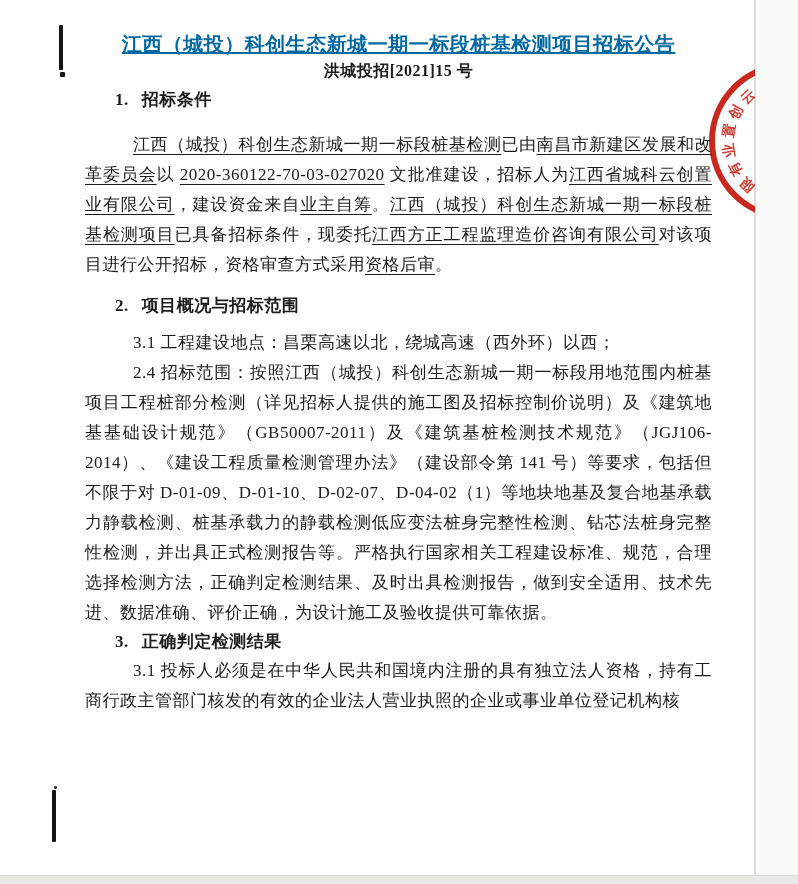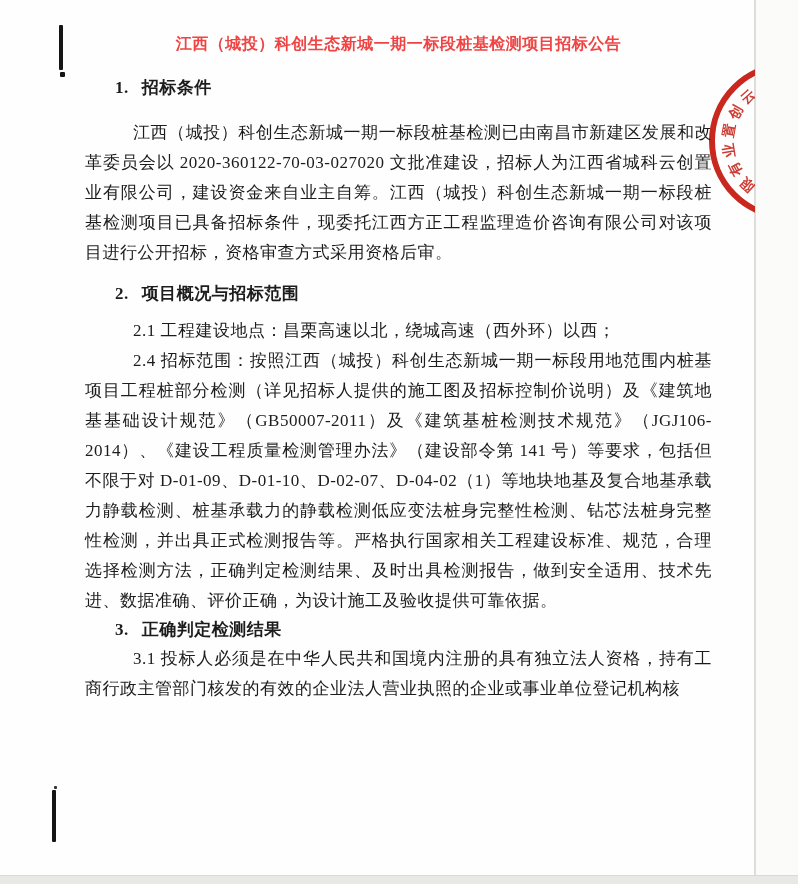--- a/index.html
+++ b/index.html
@@ -17,35 +17,35 @@
 
   
   .artifact { position:absolute; background:#151515; border-radius:1px; }
   .artifact-top-bar   { left:59px; top:25px;  width:4px; height:45px; }
   .artifact-top-dot   { left:60px; top:72px;  width:5px; height:5px; }
   .artifact-bottom-bar{ left:52px; top:790px; width:4px; height:52px; }
   .artifact-bottom-dot{ left:54px; top:786px; width:3px; height:3px; background:#333; }
 
   
   .doc { position:absolute; left:85px; top:30px; width:627px; letter-spacing:0.5px; }
-  .doc-title { font-size:16px; font-weight:bold; text-align:center; line-height:28px; color:#ef4444; }
+  .doc-title { font-size:20px; font-weight:bold; text-align:center; line-height:28px; color:#0369a1;text-decoration:underline; }
   .doc-number { font-size:16px; font-weight:bold; text-align:center; line-height:22px; margin-top:2px; }
 
   #doc-body .block { font-size:17px; }
   #doc-body .heading { font-weight:bold; line-height:28px; padding-left:30px; }
   #doc-body .heading .h-num { display:inline-block; margin-right:13px; }
   #doc-body .paragraph { line-height:30px; text-align:justify; text-indent:48px; }
 
   
-  #doc-body > .block:nth-child(1){ margin-top:16px; }            
+  #doc-body > .block:nth-child(1){ margin-top:4px; }            
   #doc-body > .block:nth-child(2){ margin-top:16px; }           
   #doc-body > .block:nth-child(3){ margin-top:12px; margin-bottom:8px; } 
   #doc-body > .block:nth-child(8){ margin-top:8px; margin-bottom:2px; } 
 
-  .ul { text-underline-offset:4px; text-decoration-thickness:1px; }
+  .ul { text-decoration:underline; text-underline-offset:4px; text-decoration-thickness:1px; }
 
   
   .stamp-wrap { position:absolute; left:660px; top:60px; width:95px; height:162px; overflow:hidden; }
   .stamp-wrap svg { display:block; }
   .stamp-ring { fill:none; stroke-linecap:round; }
   .stamp-glyph { font-family:"DejaVu Sans",sans-serif; font-size:14px; font-weight:bold; opacity:0.9; }
 </style>
 </head>
 <body>
 
@@ -69,24 +69,25 @@
           <text x="73.83557358432856" y="71.44935022831882" transform="rotate(280 73.83557358432856 71.44935022831882)" fill="#c8281e" class="stamp-glyph" text-anchor="middle">置</text>
           <text x="73.67714126726743" y="89.60389557721271" transform="rotate(261 73.67714126726743 89.60389557721271)" fill="#c8281e" class="stamp-glyph" text-anchor="middle">业</text>
           <text x="79.43788239275904" y="106.82093595322401" transform="rotate(242 79.43788239275904 106.82093595322401)" fill="#c8281e" class="stamp-glyph" text-anchor="middle">有</text>
           <text x="90.49009019656259" y="121.22445358905438" transform="rotate(223 90.49009019656259 121.22445358905438)" fill="#c8281e" class="stamp-glyph" text-anchor="middle">限</text>
         </g>
     </svg>
   </div>
 
   <div class="doc">
     <div class="doc-title">江西（城投）科创生态新城一期一标段桩基检测项目招标公告</div>
+    <div class="doc-number">洪城投招[2021]15 号</div>
     <div id="doc-body">
         <div class="block heading"><span class="h-num">1.</span><span>招标条件</span></div>
         <div class="block paragraph"><span class="ul">江西（城投）科创生态新城一期一标段桩基检测</span><span>已由</span><span class="ul">南昌市新建区发展和改革委员会</span><span>以 </span><span class="ul">2020-360122-70-03-027020</span><span> 文批准建设，招标人为</span><span class="ul">江西省城科云创置业有限公司</span><span>，建设资金来自</span><span class="ul">业主自筹</span><span>。</span><span class="ul">江西（城投）科创生态新城一期一标段桩基检测项目</span><span>已具备招标条件，现委托</span><span class="ul">江西方正工程监理造价咨询有限公司</span><span>对该项目进行公开招标，资格审查方式采用</span><span class="ul">资格后审</span><span>。</span></div>
         <div class="block heading"><span class="h-num">2.</span><span>项目概况与招标范围</span></div>
-        <div class="block paragraph"><span>2.1 工程建设地点：昌栗高速以北，绕城高速（西外环）以西；</span></div>
+        <div class="block paragraph"><span>3.1 工程建设地点：昌栗高速以北，绕城高速（西外环）以西；</span></div>
         <div class="block paragraph"><span>2.4 招标范围：按照江西（城投）科创生态新城一期一标段用地范围内桩基项目工程桩部分检测（详见招标人提供的施工图及招标控制价说明）及《建筑地基基础设计规范》（GB50007-2011）及《建筑基桩检测技术规范》（JGJ106-2014）、《建设工程质量检测管理办法》（建设部令第 141 号）等要求，包括但不限于对 D-01-09、D-01-10、D-02-07、D-04-02（1）等地块地基及复合地基承载力静载检测、桩基承载力的静载检测低应变法桩身完整性检测、钻芯法桩身完整性检测，并出具正式检测报告等。严格执行国家相关工程建设标准、规范，合理选择检测方法，正确判定检测结果、及时出具检测报告，做到安全适用、技术先进、数据准确、评价正确，为设计施工及验收提供可靠依据。</span></div>
         <div class="block heading"><span class="h-num">3.</span><span>正确判定检测结果</span></div>
         <div class="block paragraph"><span>3.1 投标人必须是在中华人民共和国境内注册的具有独立法人资格，持有工商行政主管部门核发的有效的企业法人营业执照的企业或事业单位登记机构核</span></div>
       </div>
   </div>
 
 </div>
 
 </body></html>

